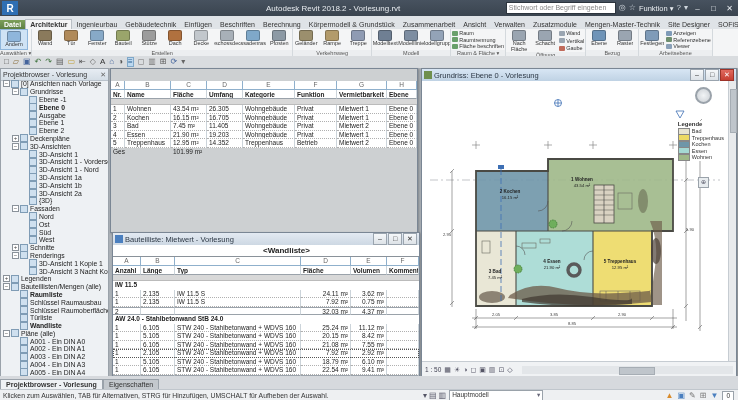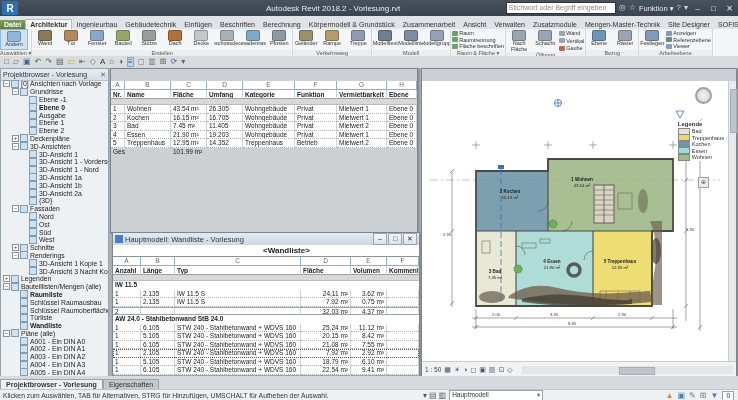--- a/index.html
+++ b/index.html
@@ -642,21 +642,21 @@
               <span class="cell" style="width: 50px; flex: 0 0 auto;"></span>
               <span class="cell" style="width: 30px; flex: 0 0 auto;"></span>
             </div>
           </div>
         </div>
     </div>
 
     <div class="childwin" id="win-wand" style="left:112px;top:164px;width:306px;height:143px;">
       <div class="cw-title">
         <span class="wic"></span>
-        <span>Hauptmodell: Wandliste - Vorlesung</span>
+        <span>Bauteilliste: Mietwert - Vorlesung</span>
         <span class="cw-btns">
           <span class="cwb">–</span>
           <span class="cwb">□</span>
           <span class="cwb">✕</span>
         </span>
       </div>
       <div class="tblwrap" id="tbl-wand">
           <div class="trowline title">
             <span class="cell" style="width: 304px; padding-left: 45px;">&lt;Wandliste&gt;</span>
           </div>
@@ -760,20 +760,29 @@
             <span class="cell" style="width: 34px; flex: 0 0 auto;"></span>
             <span class="cell" style="width: 126px; flex: 0 0 auto;"></span>
             <span class="cell r" style="width: 50px; flex: 0 0 auto;">115.72 m²</span>
             <span class="cell r" style="width: 36px; flex: 0 0 auto;">45.52 m³</span>
             <span class="cell" style="width: 32px; flex: 0 0 auto;"></span>
           </div>
         </div>
     </div>
 
     <div class="childwin active" id="win-plan" style="left:421px;top:0;width:314px;height:308px;">
+      <div class="cw-title">
+        <span class="wic" style="background:#6f8f4e;"></span>
+        <span>Grundriss: Ebene 0 - Vorlesung</span>
+        <span class="cw-btns">
+          <span class="cwb">–</span>
+          <span class="cwb">□</span>
+          <span class="cwb close-red">✕</span>
+        </span>
+      </div>
       <div id="plan-client">
         <svg id="plan-svg" width="306" height="281" viewBox="0 0 306 281" xmlns="http://www.w3.org/2000/svg">
 
           <line x1="8" y1="99" x2="298" y2="99" stroke="#9aa0a6" stroke-width="0.6" stroke-dasharray="8 3 2 3"></line>
 
           <g id="rooms-layer">
               <rect x="126" y="78" width="125" height="72" fill="#9fb888" fill-opacity="0.9"></rect>
               <rect x="54" y="90" width="72" height="60" fill="#6f96a8" fill-opacity="0.9"></rect>
               <rect x="54" y="150" width="40" height="75" fill="#e7e4d2" fill-opacity="0.9"></rect>
               <rect x="94" y="150" width="77" height="75" fill="#a5d9d3" fill-opacity="0.9"></rect>

